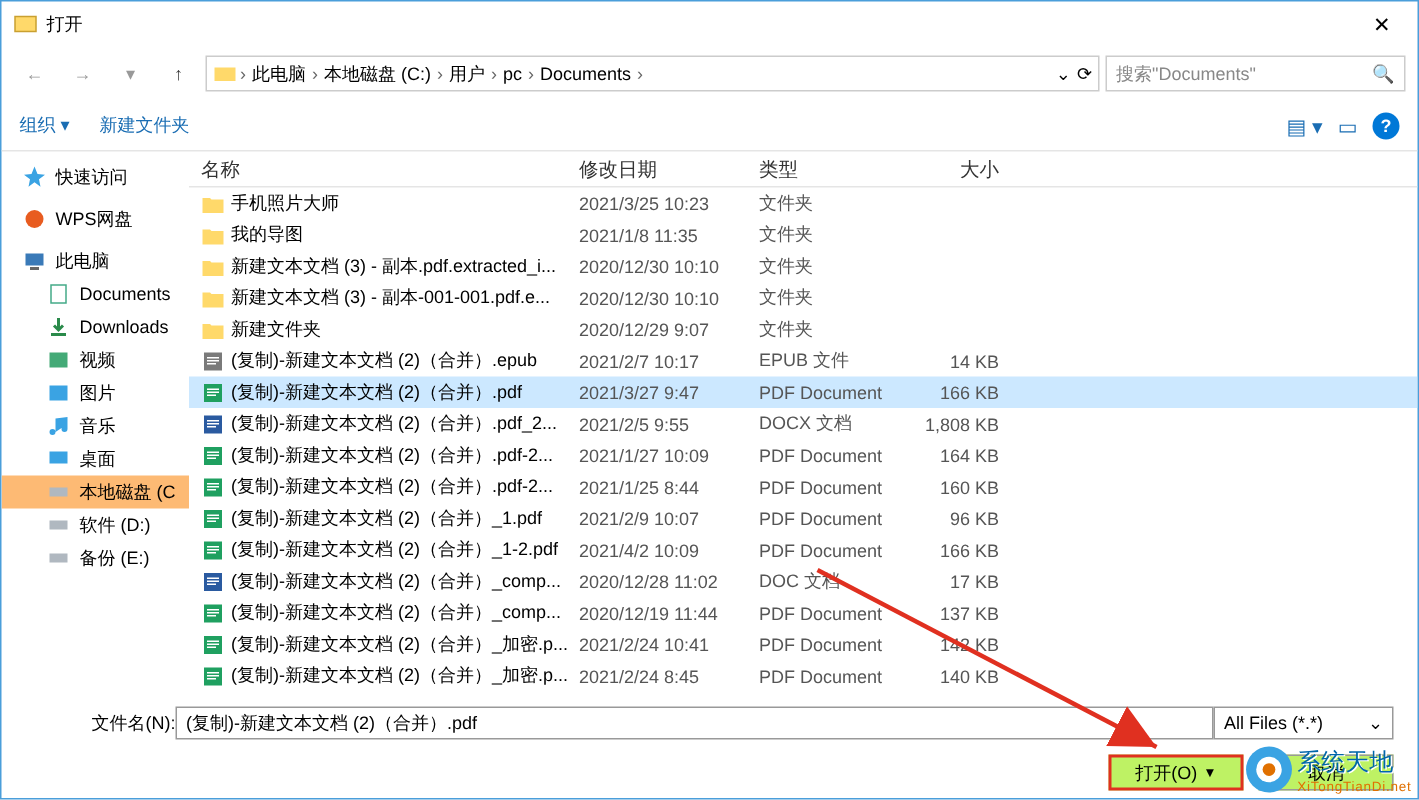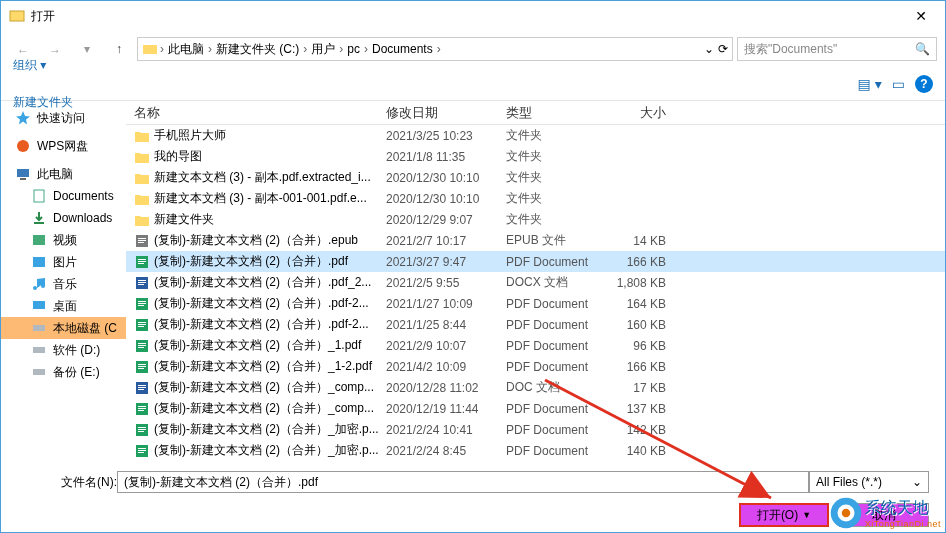--- a/index.html
+++ b/index.html
@@ -13,21 +13,21 @@
 .navbar { height: 36px; display: flex; align-items: center; padding: 0 8px; gap: 4px; }
 .navbtn { width: 28px; height: 24px; display: flex; align-items: center; justify-content: center; color: #999; }
 .navbtn.enabled { color: #333; }
 .addrbar { flex: 1; height: 24px; border: 1px solid #ccc; display: flex; align-items: center; padding: 0 4px; font-size: 12px; }
 .addrbar .crumb { padding: 0 2px; cursor: pointer; }
 .addrbar .sep { color: #666; padding: 0 2px; }
 .addrbar .end { margin-left: auto; display: flex; gap: 4px; }
 .searchbox { width: 200px; height: 24px; border: 1px solid #ccc; display: flex; align-items: center; padding: 0 6px; color: #888; }
 
 .toolbar { height: 34px; display: flex; align-items: center; padding: 0 12px; gap: 20px; border-bottom: 1px solid #e5e5e5; }
-.toolbar .left { display: flex; gap: 20px; flex-direction: column; }
+.toolbar .left { display: flex; gap: 20px; }
 .toolbar .right { margin-left: auto; display: flex; gap: 10px; align-items: center; }
 .toolbtn { color: #1a6db3; cursor: pointer; }
 .help-icon { width: 18px; height: 18px; border-radius: 50%; background: #0078d7; color: #fff; display: flex; align-items: center; justify-content: center; font-size: 12px; font-weight: bold; }
 
 .main { display: flex; height: 362px; }
 .sidebar { width: 125px; overflow: hidden; padding-top: 6px; }
 .side-item { display: flex; align-items: center; height: 22px; padding-left: 14px; gap: 6px; cursor: pointer; white-space: nowrap; }
 .side-item.sub { padding-left: 30px; }
 .side-item.sel { background: #fdba74; }
 .side-sep { height: 6px; }
@@ -49,21 +49,21 @@
 .row .fsize { width: 80px; text-align: right; padding-right: 30px; color: #555; }
 
 .file-icon { width: 16px; height: 14px; flex-shrink: 0; }
 
 .bottom { padding: 8px 16px; display: flex; flex-direction: column; gap: 10px; }
 .fname-row { display: flex; align-items: center; gap: 0; }
 .fname-label { width: 100px; text-align: right; }
 .fname-input { flex: 1; height: 22px; border: 1px solid #999; padding: 0 6px; font-size: 12px; }
 .filter { width: 120px; height: 22px; border: 1px solid #999; padding: 0 6px; display: flex; align-items: center; justify-content: space-between; }
 .btns { display: flex; gap: 10px; justify-content: flex-end; }
-.btn { width: 90px; height: 24px; border: 1px solid #999; background: #d946ef; cursor: pointer; display: flex; align-items: center; justify-content: center; }
+.btn { width: 90px; height: 24px; border: 1px solid #999; background: #bef264; cursor: pointer; display: flex; align-items: center; justify-content: center; }
 .btn.primary { border: 2px solid #e03020; }
 
 .arrow { position: absolute; left: 540px; top: 375px; pointer-events: none; }
 .watermark { position: absolute; right: 4px; bottom: 2px; display: flex; align-items: center; gap: 2px; pointer-events: none; }
 .watermark .logo { width: 34px; height: 34px; }
 .watermark .text { font-size: 16px; font-weight: normal; color: #0066aa; text-shadow: 1px 1px 0 #fff; }
 .watermark .sub { font-size: 9px; color: #e07000; letter-spacing: 0.5px; }
 </style>
 </head>
 <body>
@@ -81,21 +81,21 @@
   <div class="navbtn">→</div>
   <div class="navbtn">▾</div>
   <div class="navbtn enabled">↑</div>
   <div class="addrbar">
     <svg width="16" height="16">
         <rect x="1" y="4" width="14" height="9" fill="#ffd96a"></rect>
       </svg>
     <span class="sep">›</span>
     <span class="crumb">此电脑</span>
     <span class="sep">›</span>
-    <span class="crumb">新建文件夹 (C:)</span>
+    <span class="crumb">本地磁盘 (C:)</span>
     <span class="sep">›</span>
     <span class="crumb">用户</span>
     <span class="sep">›</span>
     <span class="crumb">pc</span>
     <span class="sep">›</span>
     <span class="crumb">Documents</span>
     <span class="sep">›</span>
     <div class="end">
       <span>⌄</span>
       <span>⟳</span>

